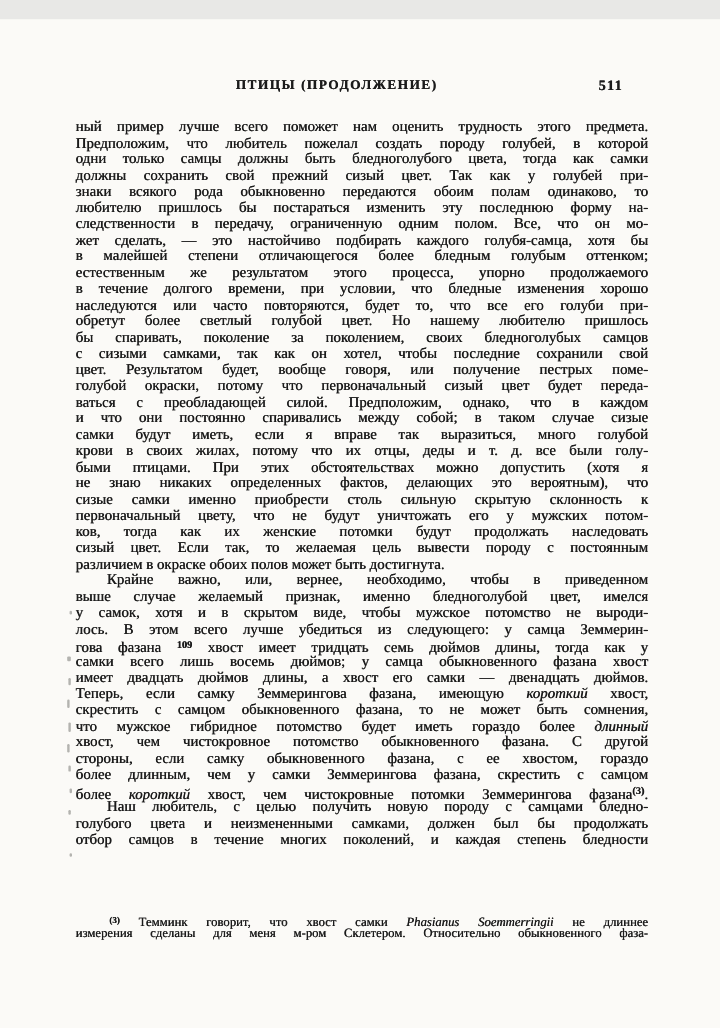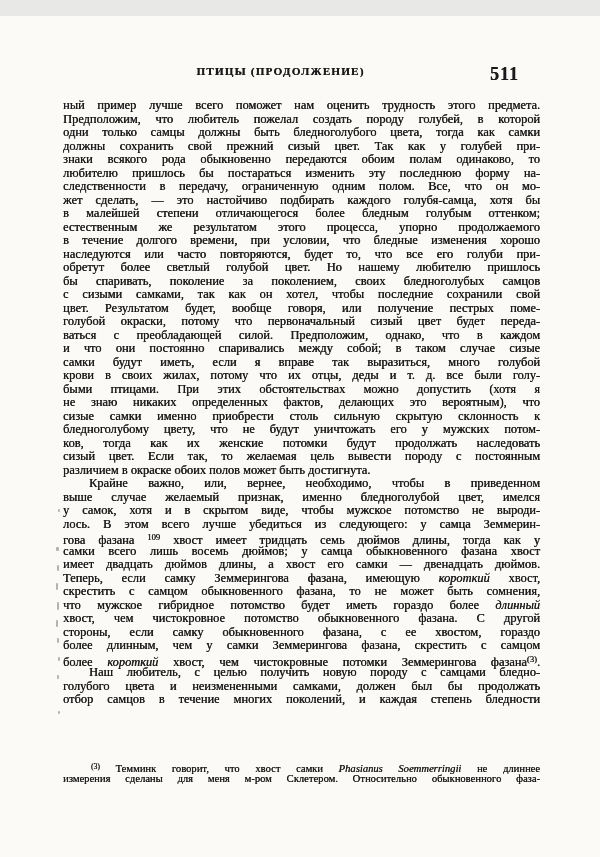--- a/index.html
+++ b/index.html
@@ -16,21 +16,21 @@
   .header{
     position:absolute;top:49px;left:63px;width:477px;height:16px;
   }
   .running-title{
     position:absolute;left:calc(50% - 21px);transform:translateX(-50%);top:0;
     font-weight:bold;font-size:11px;letter-spacing:1.3px;white-space:nowrap;
     text-shadow:0.3px 0 0 currentColor;
   }
   .page-number{
     position:absolute;right:21px;top:-1px;
-    font-weight:bold;font-size:18px;letter-spacing:1px;
+    font-weight:bold;font-size:12px;letter-spacing:1px;
     text-shadow:0.3px 0 0 currentColor;
   }
   .body-text{
     position:absolute;top:83px;left:63px;width:477px;
     font-size:12.4px;line-height:13.5px;
     text-shadow:0.32px 0 0 currentColor;
   }
   .line{
     height:13.5px;
     text-align:justify;text-align-last:justify;
@@ -42,21 +42,21 @@
     font-size:10.6px;line-height:11.6px;
     text-shadow:0.25px 0 0 currentColor;
   }
   .fline{
     height:11.6px;
     text-align:justify;text-align-last:justify;
   }
   .fline.indent{text-indent:28px;}
   .fline.short{text-align-last:left;}
   .it{font-style:italic;}
-  .sup{font-size:8.6px;vertical-align:3.5px;font-weight:normal;letter-spacing:0;}
+  .sup{font-size:8.6px;vertical-align:3.5px;font-weight:bold;letter-spacing:0;}
   .footnote .sup{font-size:7.6px;vertical-align:3px;}
   .sp{letter-spacing:3.5px;}
   .artifact{position:absolute;background:#6b6b68;opacity:.5;border-radius:1px;}
 </style>
 </head>
 <body>
 
 <div class="page" style="background: rgb(251, 250, 247); color: rgb(27, 27, 27);">
 
   <div class="header">
@@ -82,21 +82,21 @@
       <div class="line">с сизыми самками, так как он хотел, чтобы последние сохранили свой</div>
       <div class="line">цвет. Результатом будет, вообще говоря, или получение пестрых поме-</div>
       <div class="line">голубой окраски, потому что первоначальный сизый цвет будет переда-</div>
       <div class="line">ваться с преобладающей силой. Предположим, однако, что в каждом</div>
       <div class="line">и что они постоянно спаривались между собой; в таком случае сизые</div>
       <div class="line">самки будут иметь, если я вправе так выразиться, много голубой</div>
       <div class="line">крови в своих жилах, потому что их отцы, деды и т. д. все были голу-</div>
       <div class="line">быми птицами. При этих обстоятельствах можно допустить (хотя я</div>
       <div class="line">не знаю никаких определенных фактов, делающих это вероятным), что</div>
       <div class="line">сизые самки именно приобрести столь сильную скрытую склонность к</div>
-      <div class="line">бледноголубому цвету, что не будут уничтожать его у мужских потом-</div>
+      <div class="line">первоначальный цвету, что не будут уничтожать его у мужских потом-</div>
       <div class="line">ков, тогда как их женские потомки будут продолжать наследовать</div>
       <div class="line">сизый цвет. Если так, то желаемая цель вывести породу с постоянным</div>
       <div class="line short">различием в окраске обоих полов может быть достигнута.</div>
       <div class="line indent">Крайне важно, или, вернее, необходимо, чтобы в приведенном</div>
       <div class="line">выше случае желаемый признак, именно бледноголубой цвет, имелся</div>
       <div class="line">у самок, хотя и в скрытом виде, чтобы мужское потомство не выроди-</div>
       <div class="line">лось. В этом всего лучше убедиться из следующего: у самца Земмерин-</div>
       <div class="line">гова фазана <span class="sup">109</span> хвост имеет тридцать семь дюймов длины, тогда как у</div>
       <div class="line">самки всего лишь восемь дюймов; у самца обыкновенного фазана хвост</div>
       <div class="line">имеет двадцать дюймов длины, а хвост его самки — двенадцать дюймов.</div>

